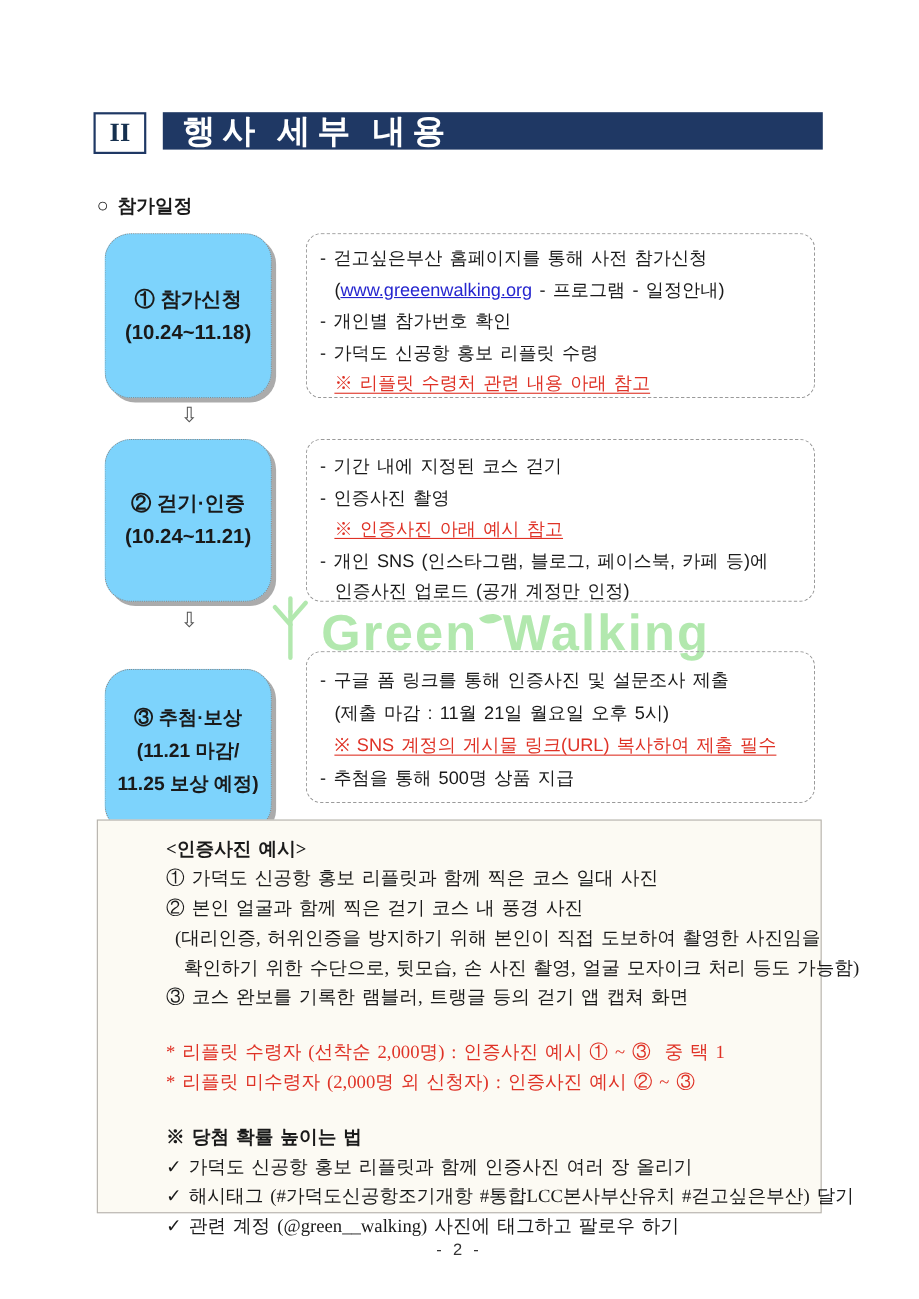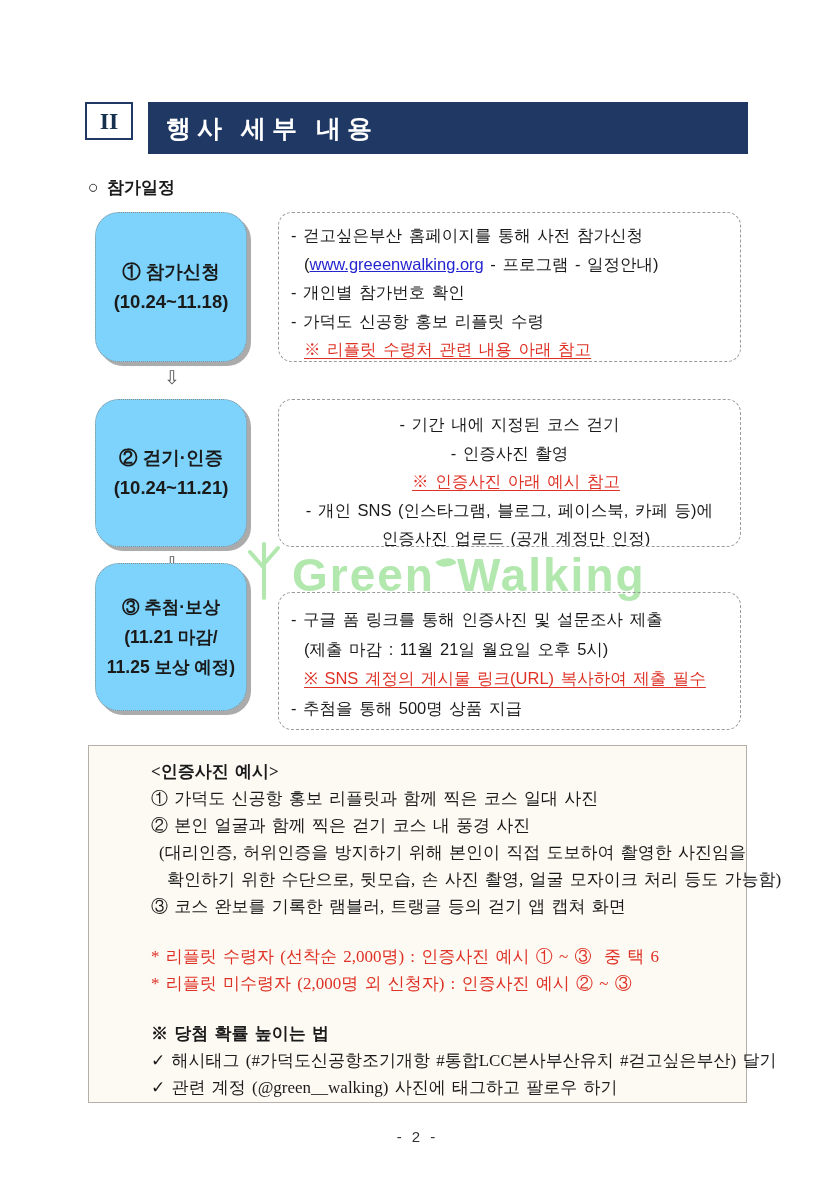--- a/index.html
+++ b/index.html
@@ -18,52 +18,52 @@
     border-radius:0 90% 0 90%;transform:rotate(-28deg);margin:0 2px 34px 2px;
   }
   #watermark svg{margin-right:6px;margin-bottom:2px;}
   
   #sec-no{
     position:absolute;left:85px;top:102px;width:44px;height:34px;background:#fff;
     border:2px solid var(--navy,#1F3864);display:flex;align-items:center;justify-content:center;
     font-family:"Liberation Serif", serif;font-weight:bold;font-size:24px;color:#16304f;z-index:1;
   }
   #title-bar{
-    position:absolute;left:148px;top:102px;width:600px;height:52px;box-sizing:border-box;
+    position:absolute;left:148px;top:102px;width:600px;height:34px;box-sizing:border-box;
     background:var(--navy,#1F3864);color:#fff;display:flex;align-items:center;
-    padding-left:18px;font-size:25px;font-weight:bold;letter-spacing:6px;z-index:1;
+    padding-left:18px;font-size:30px;font-weight:bold;letter-spacing:6px;z-index:1;
   }
   
   #subsection{position:absolute;left:88px;top:176px;font-size:17px;font-weight:bold;z-index:1;}
   #subsection .marker{font-size:18px;margin-right:8px;font-weight:normal;}
   
   .step-box{
     position:absolute;left:95px;width:152px;box-sizing:border-box;background:#7dd3fc;
     border:1px dotted #8a8a8a;border-radius:24px;box-shadow:4px 4px 0 #ABABAB;
     display:flex;flex-direction:column;justify-content:center;align-items:center;
     text-align:center;font-weight:bold;z-index:1;padding:0 2px;
   }
   .step-box .sline{font-size:18.5px;line-height:30px;white-space:nowrap;}
   #step1{top:212px;height:150px;}
   #step2{top:399px;height:148px;}
-  #step3{top:563px;height:148px;}
+  #step3{top:608px;height:148px;}
   #step3 .sline{font-size:17.5px;}
   .flow-arrow{
     position:absolute;left:159px;width:26px;text-align:center;font-size:19px;color:#555;z-index:1;
   }
   #arrow1{top:366px;}
   #arrow2{top:552px;}
   
   .detail-box{
     position:absolute;left:278px;width:463px;box-sizing:border-box;background:transparent;
     border:1.5px dashed #9a9a9a;border-radius:14px;padding:8px 12px;z-index:1;
     font-size:16.5px;word-spacing:2px;overflow:hidden;
   }
   #detail1{top:212px;height:150px;}
-  #detail2{top:399px;height:148px;padding-top:10px;text-align:center;}
+  #detail2{top:399px;height:148px;padding-top:10px;}
   #detail3{top:592px;height:138px;padding-top:12px;}
   .dline{line-height:28.5px;white-space:pre;}
   #detail3 .dline{line-height:29.5px;}
   .dline.indent{padding-left:13px;}
   .note{color:var(--red,#DF3226);text-decoration:underline;text-underline-offset:3px;}
   a.link{color:var(--link,#2525CF);text-decoration:underline;cursor:pointer;}
   
   #example-box{
     position:absolute;left:88px;top:745px;width:659px;height:358px;box-sizing:border-box;
     background:#FCFAF3;border:1px solid #b3b0aa;padding:12px 16px;z-index:1;
@@ -146,21 +146,22 @@
 </div>
 
 <div id="example-box">
   <div class="eline b">&lt;인증사진 예시&gt;</div>
   <div class="eline">① 가덕도 신공항 홍보 리플릿과 함께 찍은 코스 일대 사진</div>
   <div class="eline">② 본인 얼굴과 함께 찍은 걷기 코스 내 풍경 사진</div>
   <div class="eline indent1">(대리인증, 허위인증을 방지하기 위해 본인이 직접 도보하여 촬영한 사진임을</div>
   <div class="eline indent2">확인하기 위한 수단으로, 뒷모습, 손 사진 촬영, 얼굴 모자이크 처리 등도 가능함)</div>
   <div class="eline">③ 코스 완보를 기록한 램블러, 트랭글 등의 걷기 앱 캡쳐 화면</div>
   <div class="gap"></div>
-  <div class="eline red">* 리플릿 수령자 (선착순 2,000명) : 인증사진 예시 ① ~ ③  중 택 6</div>
+  <div class="eline red">* 리플릿 수령자 (선착순 2,000명) : 인증사진 예시 ① ~ ③  중 택 1</div>
   <div class="eline red">* 리플릿 미수령자 (2,000명 외 신청자) : 인증사진 예시 ② ~ ③</div>
   <div class="gap"></div>
   <div class="eline b">※ 당첨 확률 높이는 법</div>
+  <div class="eline">✓ 가덕도 신공항 홍보 리플릿과 함께 인증사진 여러 장 올리기</div>
   <div class="eline">✓ 해시태그 (#가덕도신공항조기개항 #통합LCC본사부산유치 #걷고싶은부산) 달기</div>
   <div class="eline">✓ 관련 계정 (@green__walking) 사진에 태그하고 팔로우 하기</div>
 </div>
 
 <div id="footer">- 2 -</div>
 
 </body></html>

